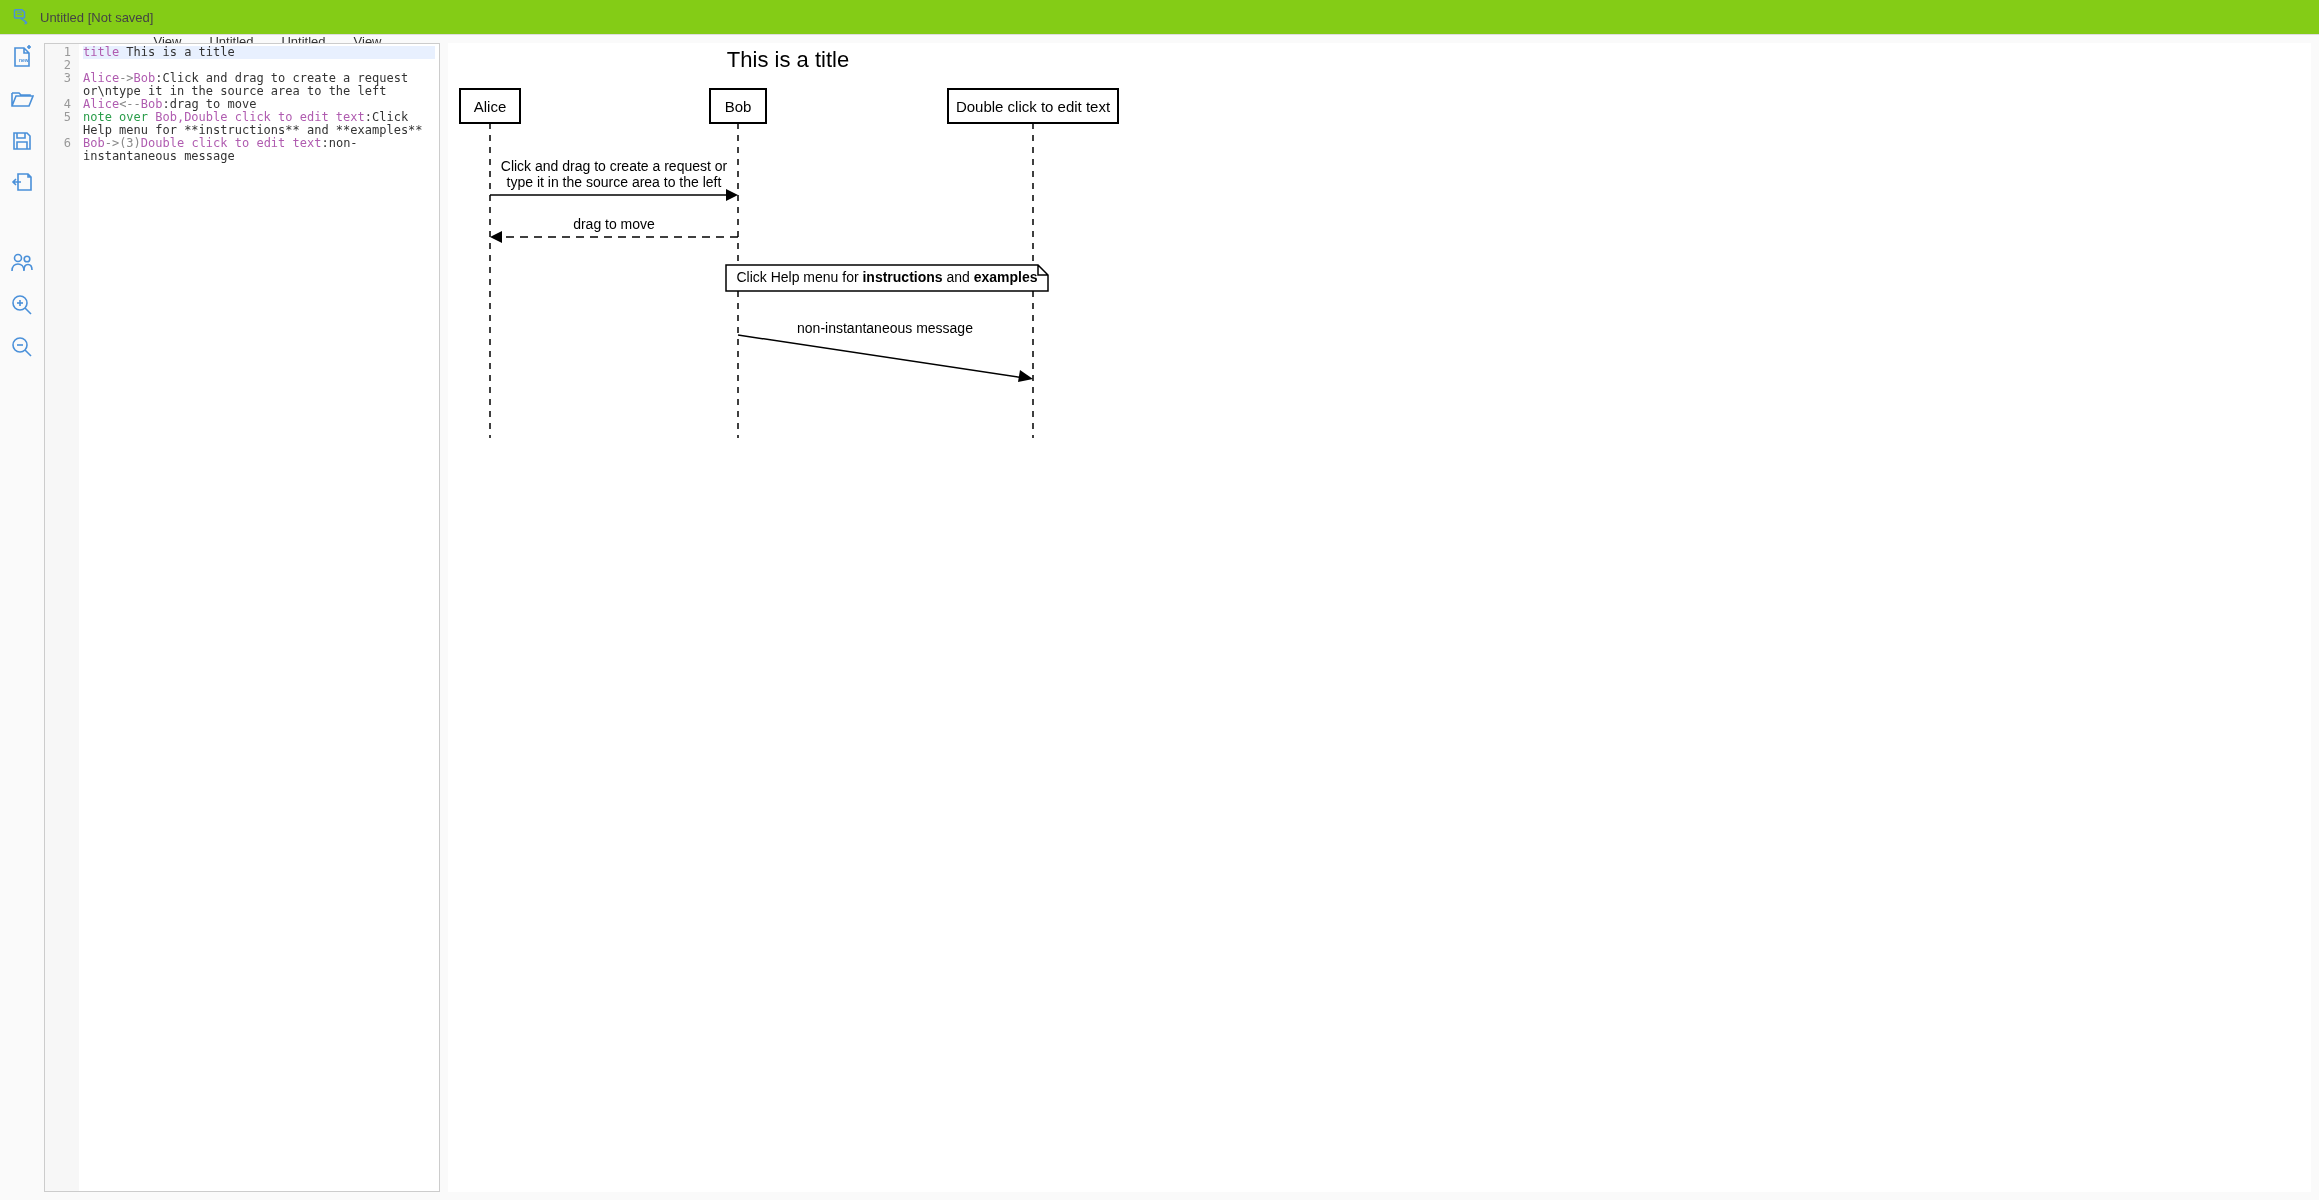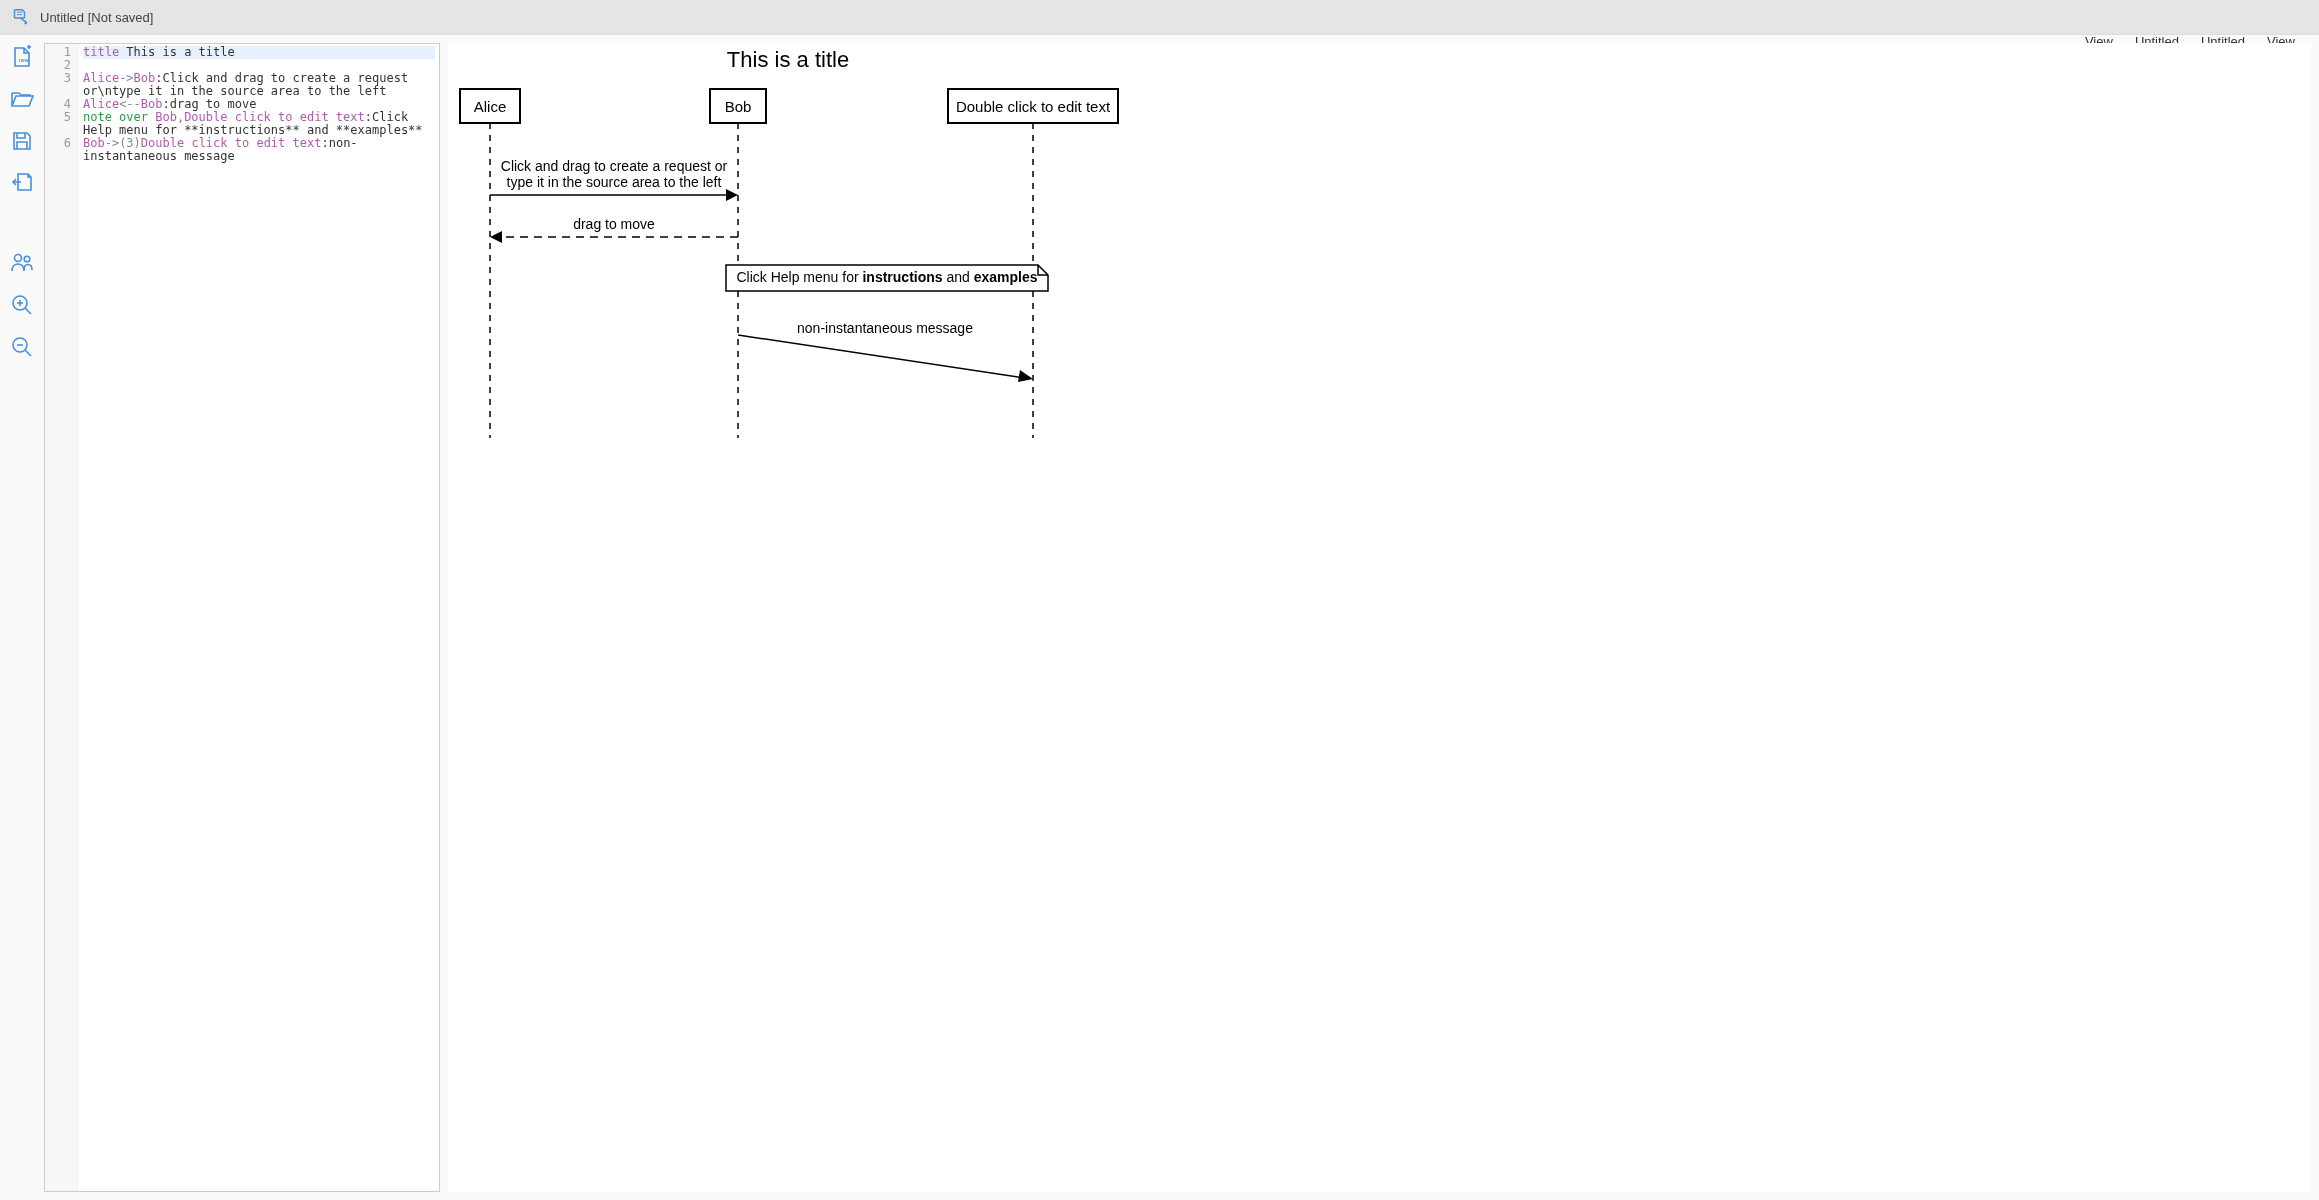--- a/index.html
+++ b/index.html
@@ -1,22 +1,22 @@
 <!DOCTYPE html>
 <html><head>
   <meta charset="utf-8">
   <style>
     * { margin: 0; padding: 0; box-sizing: border-box; }
     body { font-family: -apple-system, BlinkMacSystemFont, "Segoe UI", Arial, sans-serif; background: #fafafa; height: 100vh; overflow: hidden; }
     
-    .topbar { height: 35px; border-bottom: 1px solid #ddd; display: flex; align-items: center; padding: 0 12px; justify-content: space-between; background: #e5e5e5; }
+    .topbar { height: 35px; border-bottom: 1px solid #ddd; display: flex; align-items: center; padding: 0 12px; justify-content: flex-start; background: #84cc16; }
     .topbar-left { display: flex; align-items: center; gap: 8px; }
     .logo-icon { width: 20px; height: 18px; color: #4a90d9; }
     .doc-title { font-size: 13px; color: #444; }
-    .topbar-right { display: flex; gap: 22px; padding-right: 12px; margin-top: 48px; }
+    .topbar-right { display: flex; gap: 28px; padding-right: 12px; margin-top: 48px; }
     .menu-item { font-size: 13px; color: #333; cursor: pointer; }
     
     .main { display: flex; height: calc(100vh - 35px); }
     
     .toolbar { width: 44px; background: #fafafa; display: flex; flex-direction: column; align-items: center; padding-top: 10px; gap: 18px; }
     .tool-icon { width: 24px; height: 24px; color: #4a90d9; cursor: pointer; display: flex; align-items: center; justify-content: center; }
     .tool-icon svg { width: 100%; height: 100%; }
     .tool-spacer { height: 20px; }
     
     .editor { width: 396px; border: 1px solid #ccc; background: #fff; margin: 8px 0 8px 0; display: flex; font-family: "Menlo", "Consolas", monospace; font-size: 12px; line-height: 13px; }

